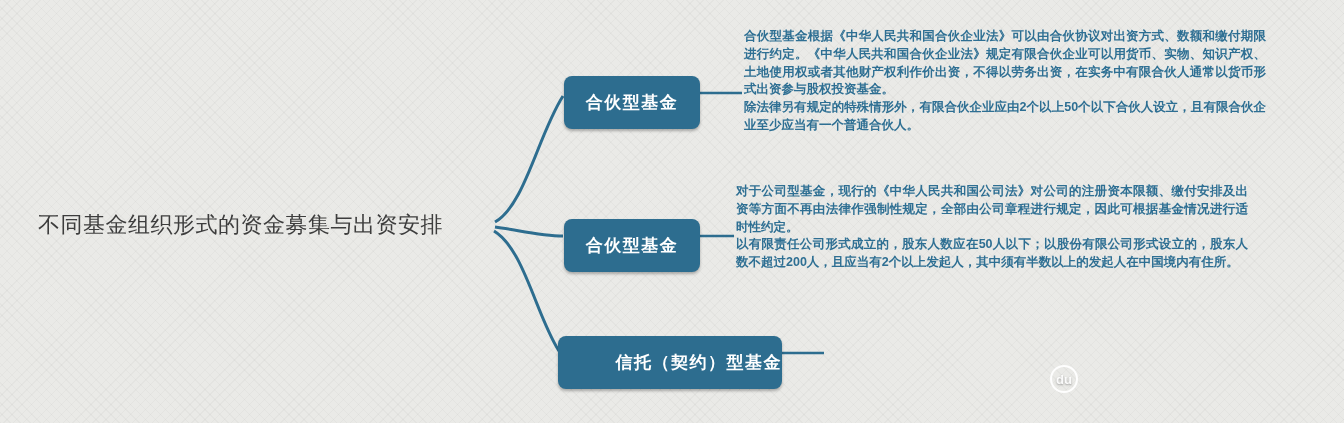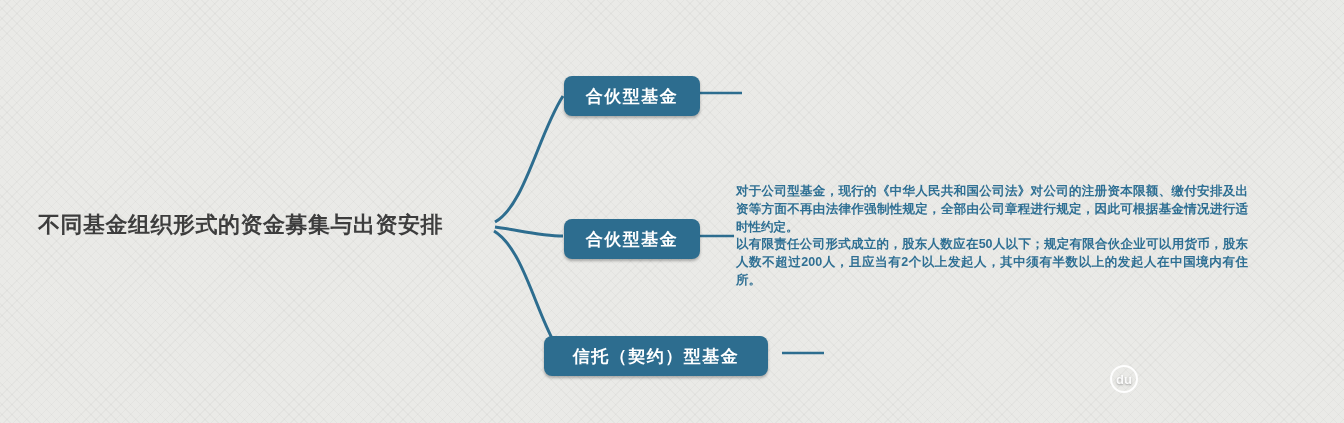--- a/index.html
+++ b/index.html
@@ -10,40 +10,40 @@
   .canvas{
     position:relative;width:1344px;height:423px;
     background-color:#eaeae7;
     background-image:
       repeating-linear-gradient(45deg, rgba(0,0,0,0.028) 0 1px, transparent 1px 7px),
       repeating-linear-gradient(135deg, rgba(0,0,0,0.028) 0 1px, transparent 1px 7px);
   }
   svg.connectors{position:absolute;left:0;top:0;width:100%;height:100%;}
   .central-topic{
     position:absolute;left:38px;top:210px;width:470px;
-    font-size:22px;font-weight:bold;color:#3d3d3d;letter-spacing:0.5px;
+    font-size:22px;font-weight:normal;color:#3d3d3d;letter-spacing:0.5px;
   }
   .node{
-    position:absolute;height:40px;background:#2d6d8f;border-radius:8px;
+    position:absolute;height:53px;background:#2d6d8f;border-radius:8px;
     color:#ffffff;font-weight:bold;font-size:17px;letter-spacing:1.5px;
     display:flex;align-items:center;justify-content:center;
     box-shadow:0 2px 3px rgba(0,0,0,0.28);
   }
   .node1{left:564px;top:76px;width:136px;}
   .node2{left:564px;top:219px;width:136px;}
-  .node3{left:544px;top:336px;width:224px;}
+  .node3{left:558px;top:336px;width:224px;justify-content:flex-end;}
   .desc{
     position:absolute;color:#2e6f93;font-size:12.5px;line-height:1.42;
     font-weight:600;text-align:justify;white-space:pre-line;
   }
   .desc1{left:744px;top:28px;width:522px;}
   .desc2{left:736px;top:183px;width:512px;}
   .desc3{left:826px;top:317px;width:452px;line-height:1.24;}
   .watermark{
-    position:absolute;left:1110px;top:365px;
+    position:absolute;left:1050px;top:365px;
     display:flex;align-items:flex-start;gap:7px;
     color:rgba(255,255,255,0.93);
     text-shadow:0 1px 2px rgba(90,90,90,0.5);
   }
   .wm-logo{
     width:28px;height:28px;box-sizing:border-box;
     border:2.5px solid rgba(255,255,255,0.93);border-radius:50%;
     display:flex;align-items:center;justify-content:center;
     font-size:13px;font-weight:bold;
   }
@@ -61,26 +61,28 @@
     <line x1="700" y1="93" x2="742" y2="93" stroke="#2d6d8f" stroke-width="2.5"></line>
     <line x1="700" y1="236" x2="734" y2="236" stroke="#2d6d8f" stroke-width="2.5"></line>
     <line x1="782" y1="353" x2="824" y2="353" stroke="#2d6d8f" stroke-width="2.5"></line>
   </svg>
 
   <div class="central-topic">不同基金组织形式的资金募集与出资安排</div>
 
   <div class="node node1">
     <span>合伙型基金</span>
   </div>
+  <div class="desc desc1">合伙型基金根据《中华人民共和国合伙企业法》可以由合伙协议对出资方式、数额和缴付期限进行约定。《中华人民共和国合伙企业法》规定有限合伙企业可以用货币、实物、知识产权、土地使用权或者其他财产权利作价出资，不得以劳务出资，在实务中有限合伙人通常以货币形式出资参与股权投资基金。
+除法律另有规定的特殊情形外，有限合伙企业应由2个以上50个以下合伙人设立，且有限合伙企业至少应当有一个普通合伙人。</div>
 
   <div class="node node2">
     <span>合伙型基金</span>
   </div>
   <div class="desc desc2">对于公司型基金，现行的《中华人民共和国公司法》对公司的注册资本限额、缴付安排及出资等方面不再由法律作强制性规定，全部由公司章程进行规定，因此可根据基金情况进行适时性约定。
-以有限责任公司形式成立的，股东人数应在50人以下；规定有限合伙企业可以用货币，股东人数不超过200人，且应当有2个以上发起人，其中须有半数以上的发起人在中国境内有住所。</div>
+以有限责任公司形式成立的，股东人数应在50人以下；以股份有限公司形式设立的，股东人数不超过200人，且应当有2个以上发起人，其中须有半数以上的发起人在中国境内有住所。</div>
 
   <div class="node node3">
     <span>信托（契约）型基金</span>
   </div>
 
   <div class="watermark">
     <span class="wm-logo">
       <span>du</span>
     </span>
   </div>

